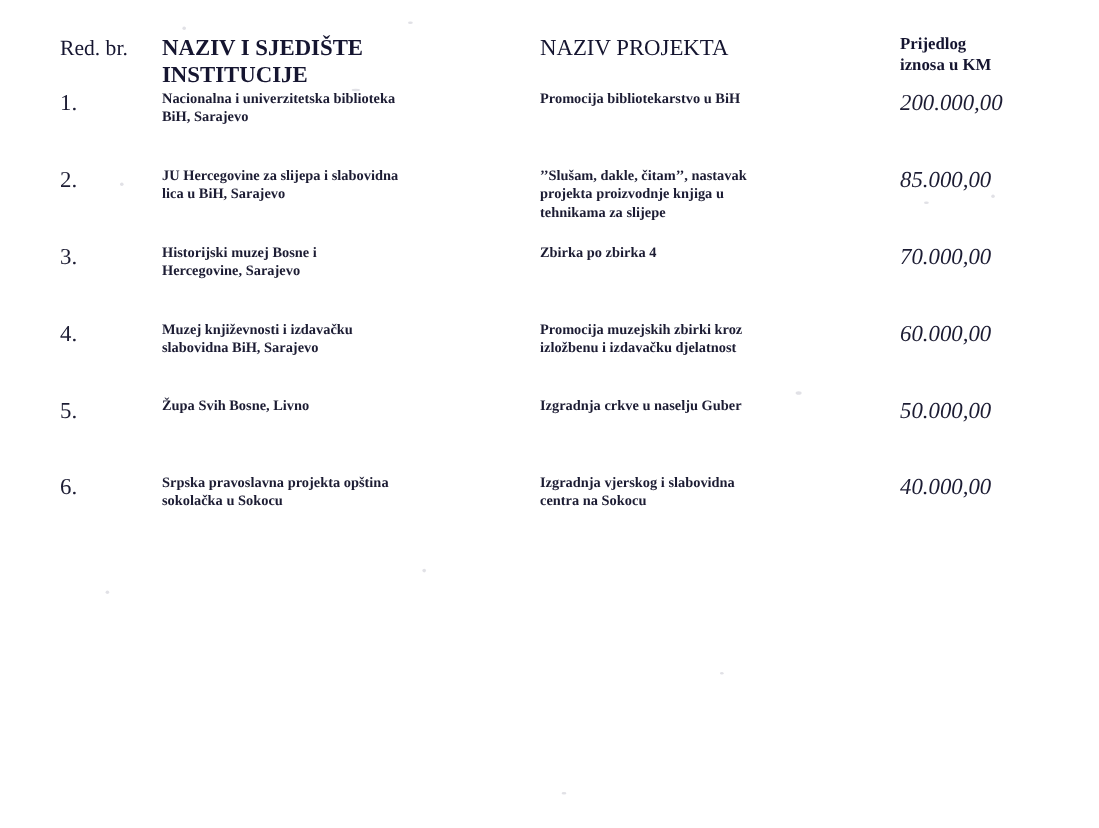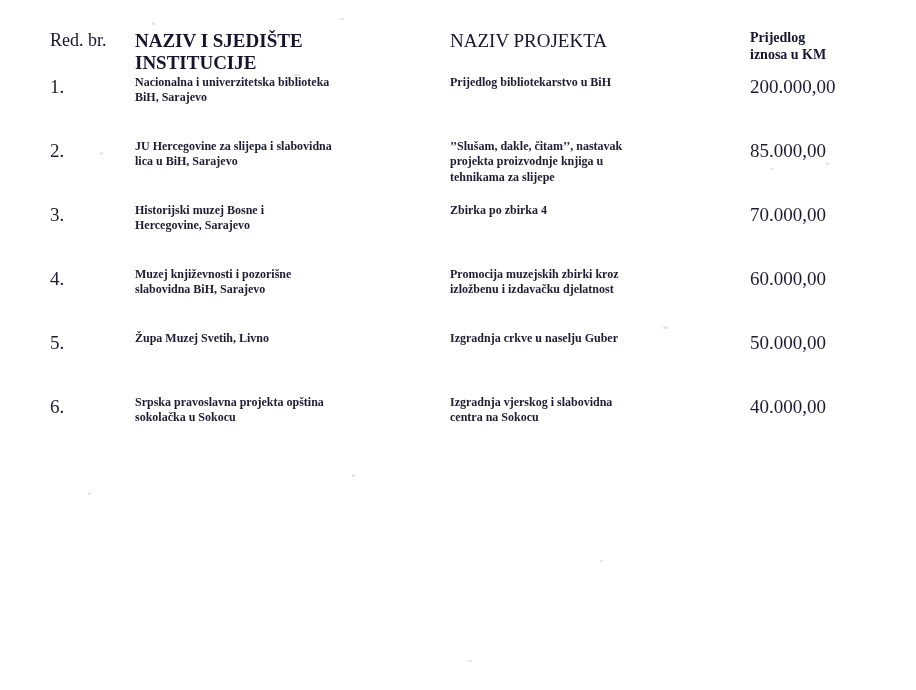--- a/index.html
+++ b/index.html
@@ -72,21 +72,21 @@
   }
   tbody td {
     font-size: 12px;
     line-height: 1.30;
     color: #1c1c33;
     padding-top: 26px;
     padding-bottom: 0;
   }
   tbody tr.row td { height: 64px; }
   td.c-num-cell { font-size: 19px; }
-  td.c-amt-cell { font-size: 19px; white-space: nowrap; }
+  td.c-amt-cell { font-size: 19px; white-space: nowrap; font-style: italic; }
   td.c-inst-cell { padding-right: 14px; }
   td.c-proj-cell { padding-right: 10px; }
   .line { display: block; font-weight: bold; }
 </style>
 </head>
 <body>
 
 <div class="page">
 
   <table class="doc">
@@ -112,21 +112,21 @@
     </thead>
     <tbody>
 
       <tr class="row">
         <td class="c-num-cell">1.</td>
         <td class="c-inst-cell">
           <span class="line">Nacionalna i univerzitetska biblioteka</span>
           <span class="line">BiH, Sarajevo</span>
         </td>
         <td class="c-proj-cell">
-          <span class="line">Prijedlog bibliotekarstvo u BiH</span>
+          <span class="line">Promocija bibliotekarstvo u BiH</span>
         </td>
         <td class="c-amt-cell">200.000,00</td>
       </tr>
 
       <tr class="row">
         <td class="c-num-cell">2.</td>
         <td class="c-inst-cell">
           <span class="line">JU Hercegovine za slijepa i slabovidna</span>
           <span class="line">lica u BiH, Sarajevo</span>
         </td>
@@ -146,34 +146,34 @@
         </td>
         <td class="c-proj-cell">
           <span class="line">Zbirka po zbirka 4</span>
         </td>
         <td class="c-amt-cell">70.000,00</td>
       </tr>
 
       <tr class="row">
         <td class="c-num-cell">4.</td>
         <td class="c-inst-cell">
-          <span class="line">Muzej književnosti i pozorišne</span>
+          <span class="line">Muzej književnosti i izdavačku</span>
           <span class="line">slabovidna BiH, Sarajevo</span>
         </td>
         <td class="c-proj-cell">
           <span class="line">Promocija muzejskih zbirki kroz</span>
           <span class="line">izložbenu i izdavačku djelatnost</span>
         </td>
         <td class="c-amt-cell">60.000,00</td>
       </tr>
 
       <tr class="row">
         <td class="c-num-cell">5.</td>
         <td class="c-inst-cell">
-          <span class="line">Župa Muzej Svetih, Livno</span>
+          <span class="line">Župa Svih Bosne, Livno</span>
         </td>
         <td class="c-proj-cell">
           <span class="line">Izgradnja crkve u naselju Guber</span>
         </td>
         <td class="c-amt-cell">50.000,00</td>
       </tr>
 
       <tr class="row">
         <td class="c-num-cell">6.</td>
         <td class="c-inst-cell">

